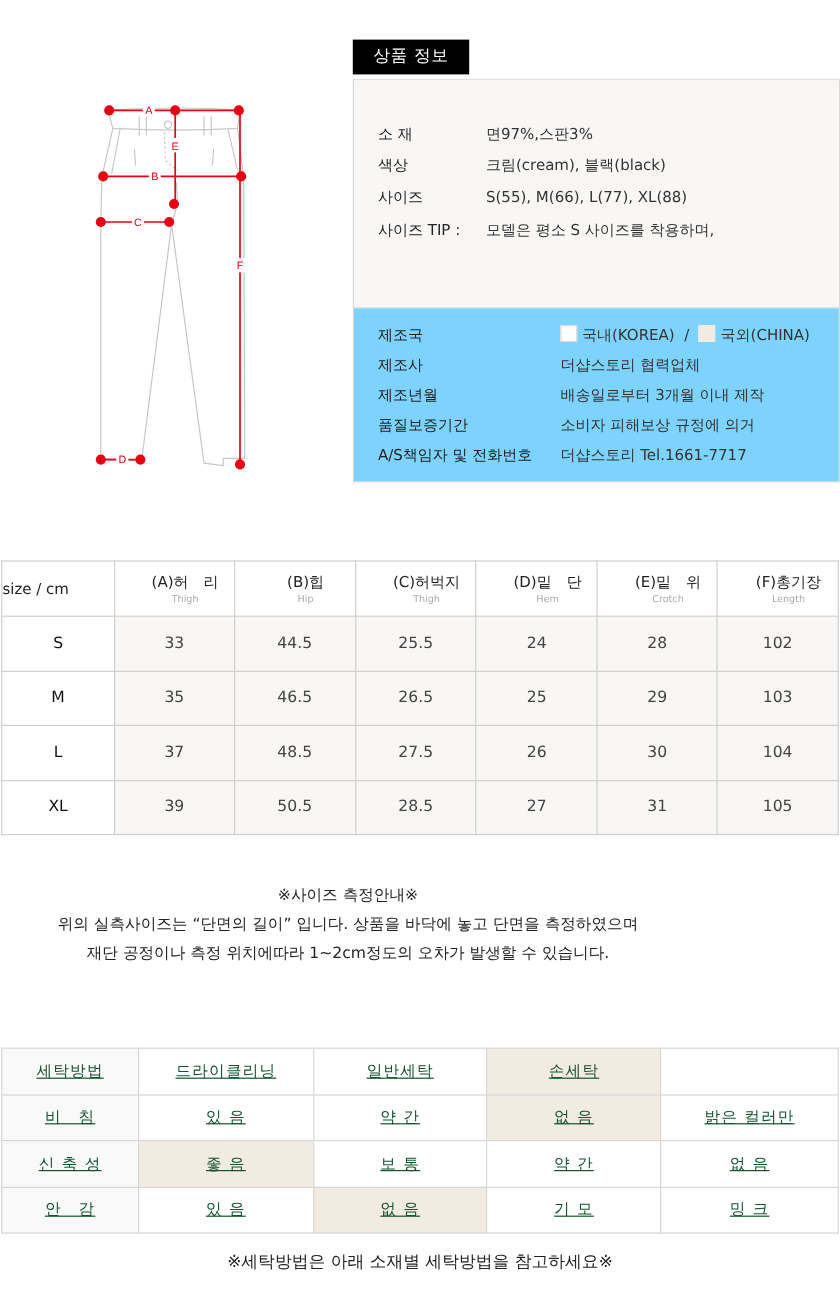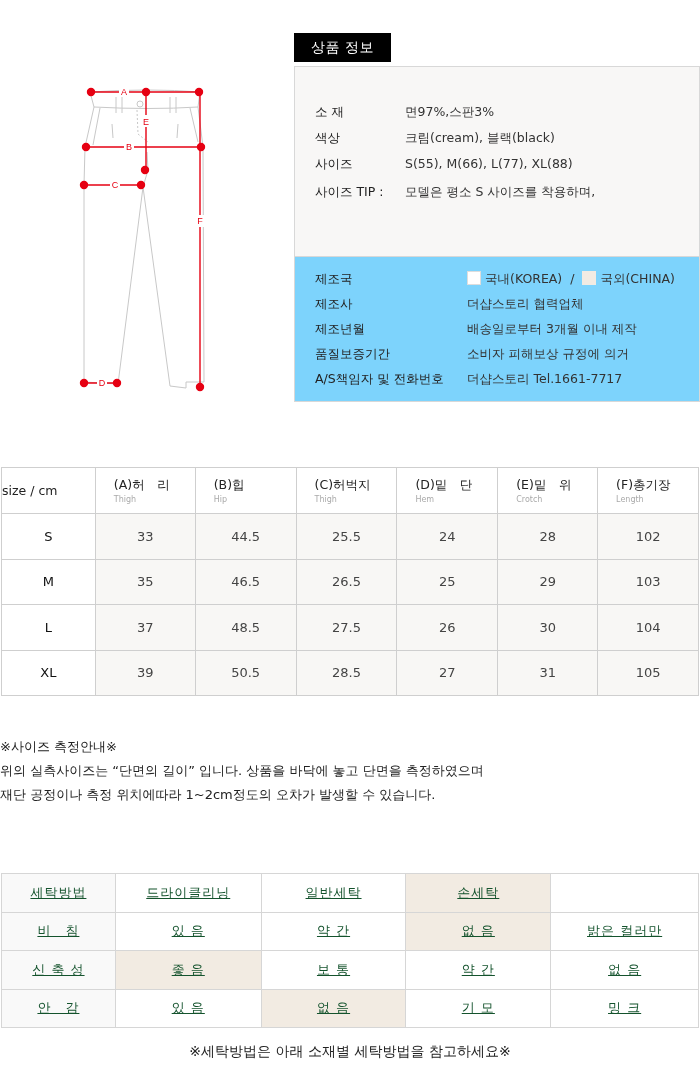--- a/index.html
+++ b/index.html
@@ -23,28 +23,28 @@
   .mf-row .k { display: inline-block; width: 152px; }
   .mf-row .v { display: inline-block; color: #333; }
   .chk { display: inline-block; width: 14px; height: 14px; border: 1px solid #ddd; vertical-align: -2px; margin-right: 4px; background: #fff; }
   .chk.on { background: #f1ebe3; border-color: #f1ebe3; }
   .slash { margin: 0 8px; }
 
   
   table { border-collapse: collapse; }
   .size-table { position: absolute; left: 1px; top: 467px; width: 698px; }
   .size-table td, .size-table th { border: 1px solid #cfcfcf; }
-  .size-table th { height: 46px; background: #fff; font-weight: normal; text-align: left; vertical-align: middle; font-size: 12.5px; color: #222; padding-left: 18px; }
+  .size-table th { height: 46px; background: #fff; font-weight: normal; text-align: center; vertical-align: middle; font-size: 12.5px; color: #222; padding-left: 18px; }
   .size-table th.first { text-align: left; padding-left: 0; }
   .size-table th .en { display: block; font-size: 8px; color: #aaa; margin-top: 1px; }
   .size-table td { height: 45.5px; text-align: center; font-size: 13px; color: #444; background: #f8f7f5; }
   .size-table td.sz { background: #fff; color: #111; font-weight: normal; }
 
   
-  .notes { position: absolute; left: 0; top: 735px; width: 580px; font-size: 13px; color: #222; line-height: 24px; }
+  .notes { position: absolute; left: 0; top: 735px; width: 580px; text-align: center; font-size: 13px; color: #222; line-height: 24px; }
 
   
   .wash-table { position: absolute; left: 1px; top: 873px; width: 698px; }
   .wash-table td { border: 1px solid #d6d6d6; height: 38.5px; text-align: center; font-size: 13px; color: #14532d; background: #fff; letter-spacing: 1px; text-decoration: underline; }
   .wash-table td.lab { background: #f9f9f9; }
   .wash-table td.hl { background: #f2ebe2; }
   .wash-foot { position: absolute; left: 0; top: 1043px; width: 700px; text-align: center; font-size: 14px; color: #222; }
 </style>
 </head>
 <body>

